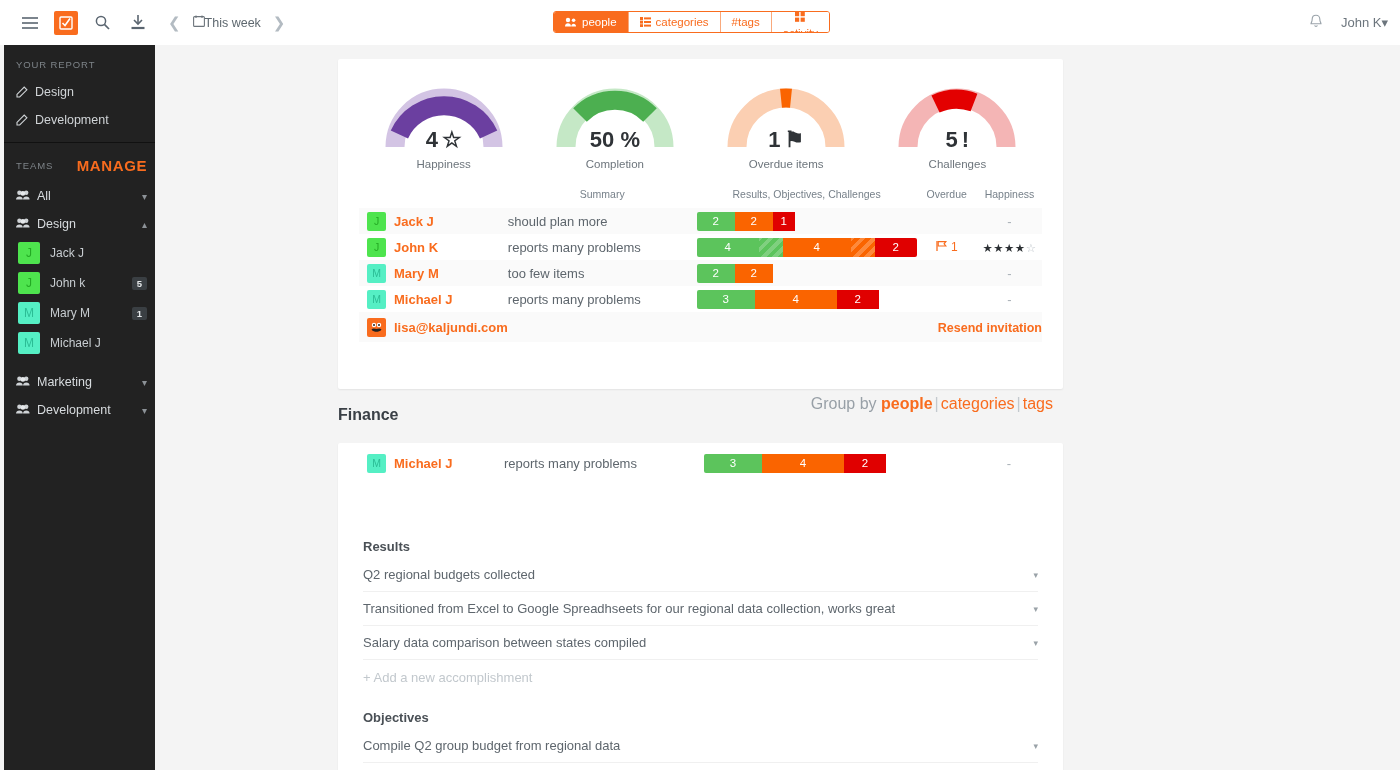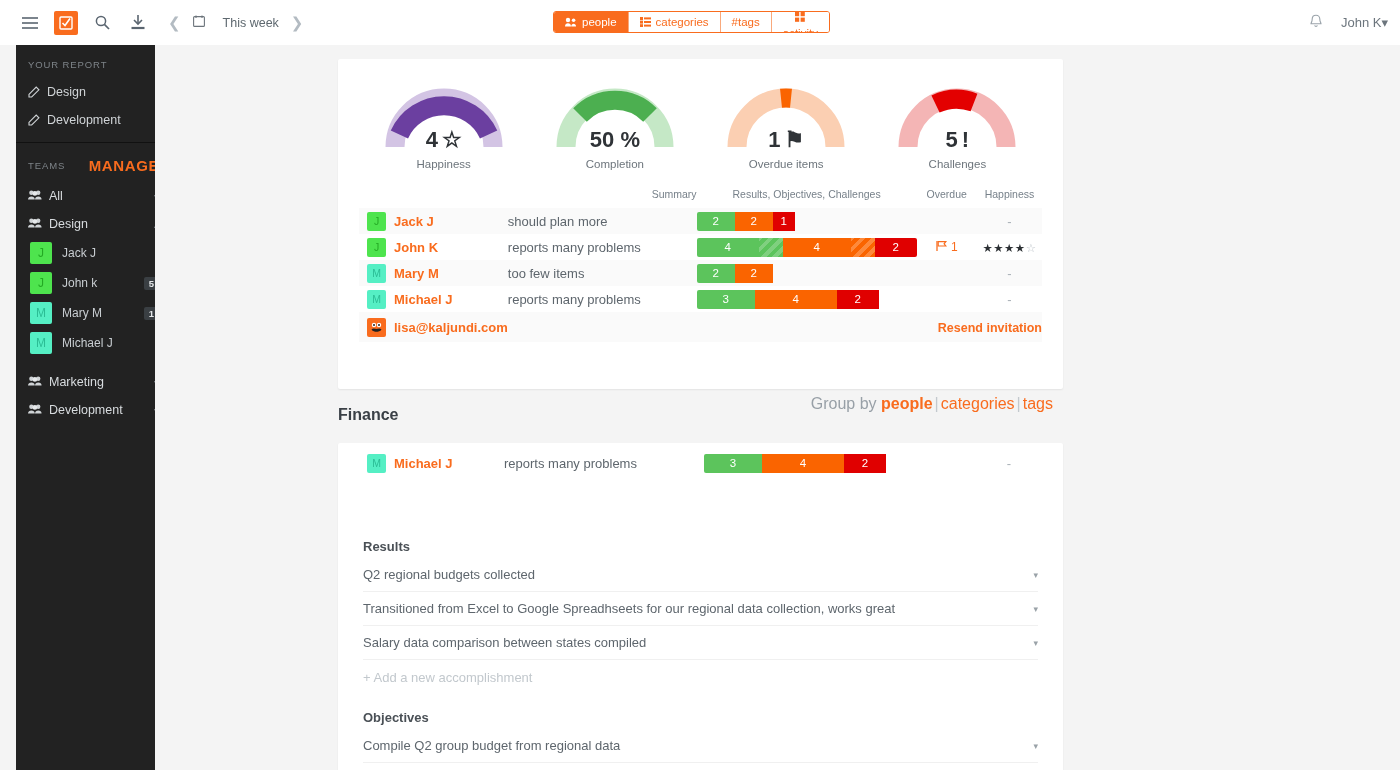--- a/index.html
+++ b/index.html
@@ -25,21 +25,21 @@
   }
   .tb-btn.first { margin-left: 12px; }
   .logo-box {
     width: 24px; height: 24px; background: #f96c1e; border-radius: 2px;
     display: flex; align-items: center; justify-content: center;
     margin: 0 6px;
   }
   .logo-box svg { display:block; }
   .datenav { display: flex; align-items: center; color: #7b848d; font-size: 12.5px; }
   .datenav .arrow { padding: 0 12px; color: #b3bbc2; font-size: 15px; }
-  .cal-label { display:flex; align-items:center; gap:18px; color:#5e686f; }
+  .cal-label { display:flex; align-items:center; gap:0; color:#5e686f; }
 
   
   .segbar {
     position: absolute; left: 553px; top: 11px;
     display: flex; height: 22px;
     border: 1px solid #f96c1e; border-radius: 3px; overflow: hidden;
     background: #fff;
   }
   .seg {
     display: flex; align-items: center; gap: 5px;
@@ -53,21 +53,21 @@
 
   .tb-right {
     position: absolute; right: 12px; top: 0; height: 45px;
     display: flex; align-items: center; gap: 18px;
     color: #6c757d; font-size: 13px;
   }
   .bell { color: #9aa3aa; }
 
   
   .sidebar {
-    position: absolute; top: 45px; left: 16px; width: 155px; height: 725px;
+    position: absolute; top: 45px; left: 4px; width: 155px; height: 725px;
     background: #222222; color: #cfd3d6;
   }
   .side-head {
     font-size: 9.5px; letter-spacing: .9px; color: #7e8489;
     padding: 14px 12px 8px 12px; text-transform: uppercase;
   }
   .side-head.with-action { display:flex; justify-content:space-between; align-items:center; }
   .manage { color:#f96c1e; font-size:15px; letter-spacing:.6px; font-weight:bold; }
   .side-item {
     display: flex; align-items: center; gap: 7px;
@@ -453,21 +453,21 @@
           </div>
         </div>
         <div class="glabel">Challenges</div>
       </div>
     </div>
 
     <table class="rep">
       <thead>
         <tr>
           <th class="c-name"></th>
-          <th class="c-sum" style="text-align:right">Summary</th>
+          <th class="c-sum" style="text-align:center">Summary</th>
           <th class="c-bar">Results, Objectives, Challenges</th>
           <th class="c-ovd">Overdue</th>
           <th class="c-hap">Happiness</th>
         </tr>
       </thead>
       <tbody>
 
         <tr class="zebra">
           <td class="c-name">
             <span class="nm">

